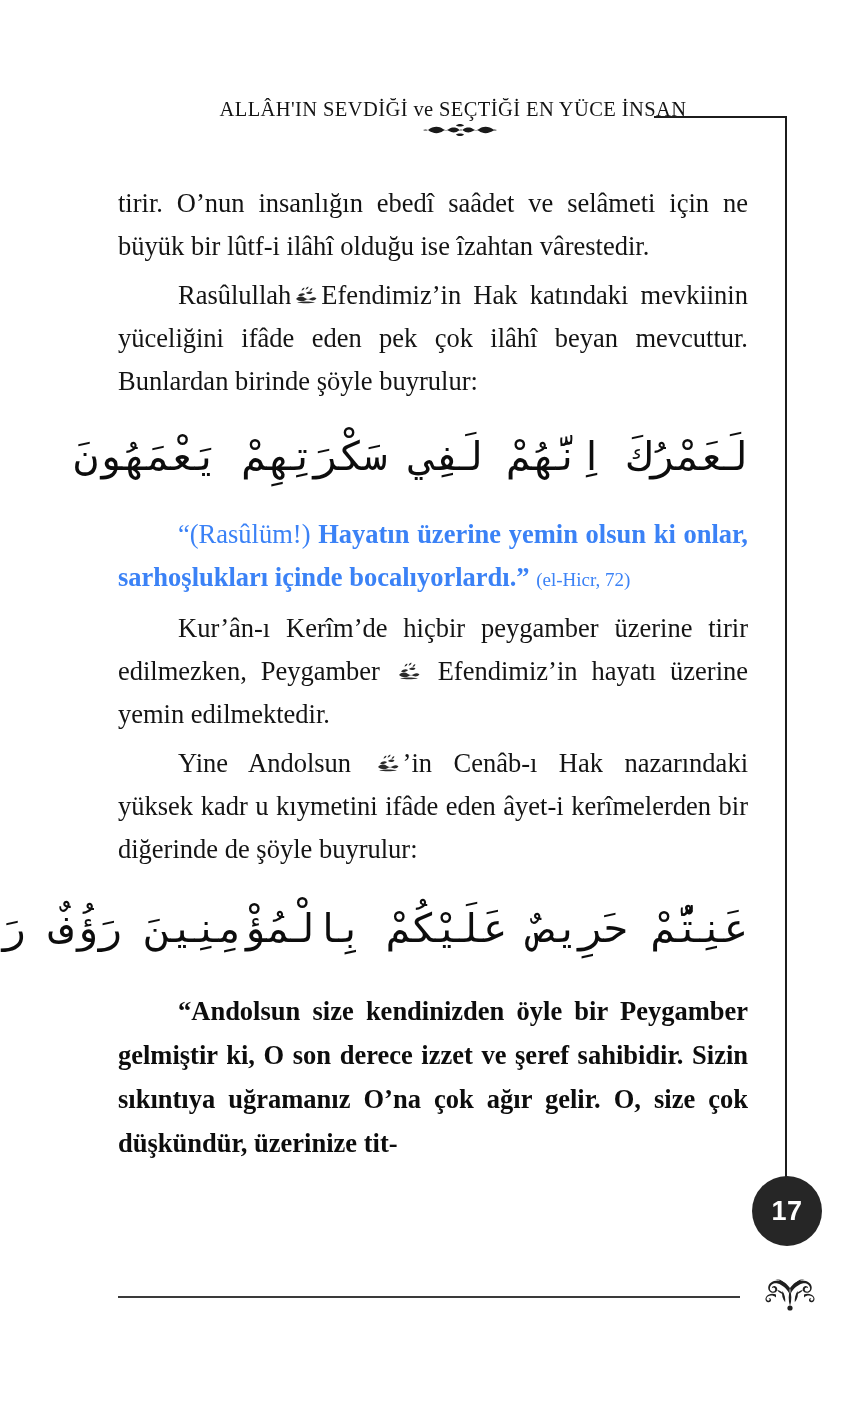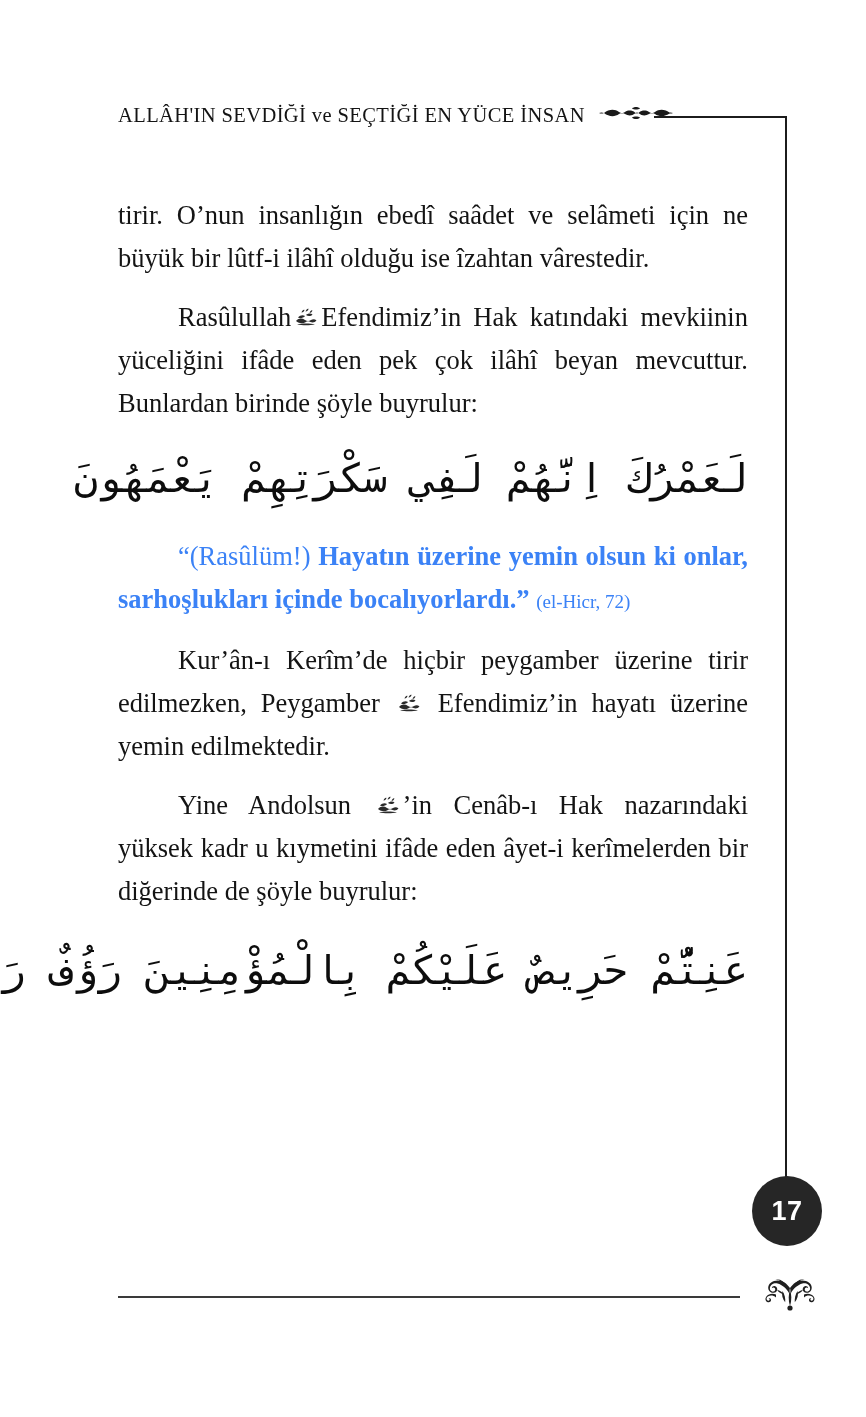--- a/index.html
+++ b/index.html
@@ -25,20 +25,21 @@
 
   
   .header {
     position: absolute;
     left: 118px;
     top: 98px;
     width: 670px;
     height: 34px;
     display: flex;
     align-items: center;
+    flex-direction: column;
   }
   .header-title {
     font-family: "Liberation Serif", "DejaVu Serif", serif;
     font-size: 20.5px;
     letter-spacing: 0.4px;
     white-space: nowrap;
     color: #141414;
   }
   .header-orn {
     margin-left: 14px;
@@ -100,21 +101,21 @@
 
   
   .content {
     position: absolute;
     left: 118px;
     top: 178px;
     width: 630px;
   }
 
   p.body {
-    margin: 16px 0 6px 0;
+    margin: 4px 0 6px 0;
     font-size: 26.5px;
     line-height: 43px;
     text-align: justify;
     text-justify: inter-word;
     color: #141414;
     hyphens: none;
   }
   p.body.indent {
     text-indent: 60px;
   }
@@ -260,20 +261,21 @@
               <path d="M16.5 8.8 C17.2 6.8,18.5 5.8,19.4 6.4 C18.9 8.1,17.9 8.9,16.5 8.8 Z"></path>
               <path d="M4 20.5 C9 19.2,17 19.2,22 20.5 C17 21.6,9 21.6,4 20.5 Z"></path>
             </g>
           </svg></span><span>’in Cenâb-ı Hak nazarındaki yüksek kadr u kıymetini ifâde eden âyet-i kerîmelerden bir diğerinde de şöyle buyrulur:</span>
     </p>
 
     <div class="arabic two-line">
       <span class="aline">عَنِتُّمْ حَرِيصٌ عَلَيْكُمْ بِالْمُؤْمِنِينَ رَؤُفٌ رَحِيمٌ</span>
     </div>
 
+    <p class="quote-bold">“Andolsun size kendinizden öyle bir Peygamber gelmiştir ki, O son derece izzet ve şeref sahibidir. Sizin sıkıntıya uğramanız O’na çok ağır gelir. O, size çok düşkündür, üzerinize tit-</p>
   </div>
 
   <div class="page-number">
     <span>17</span>
   </div>
 
   <div class="footer-rule"></div>
   <div class="footer-orn">
     <svg width="96" height="48" viewBox="0 0 96 48">
       <g fill="#1f1f1f">

